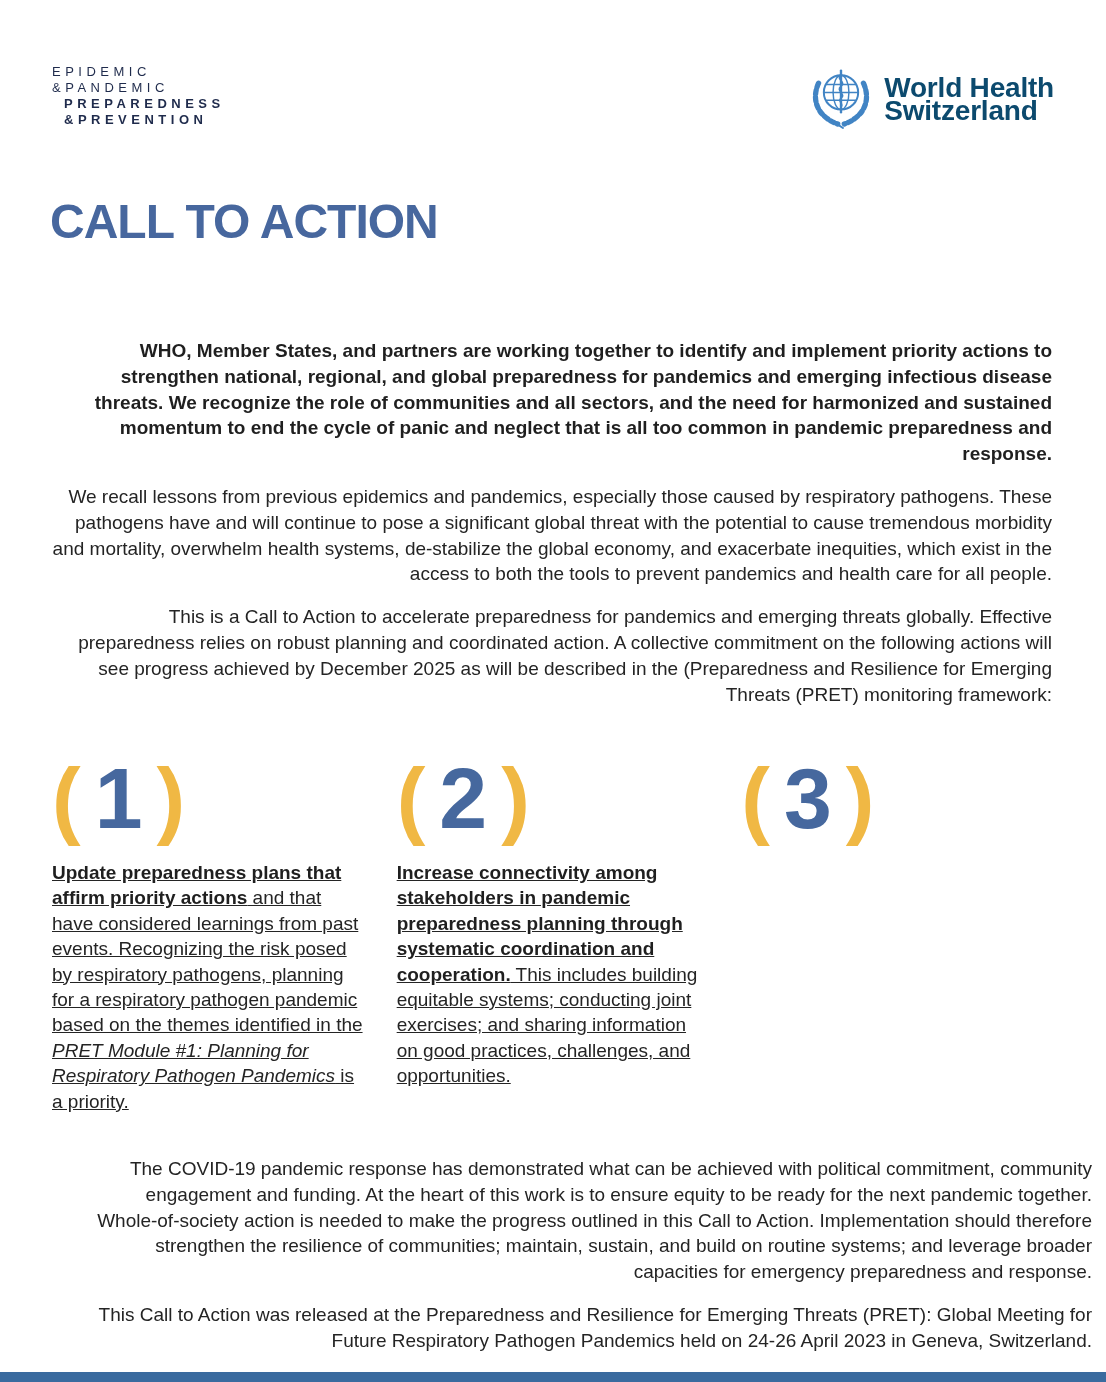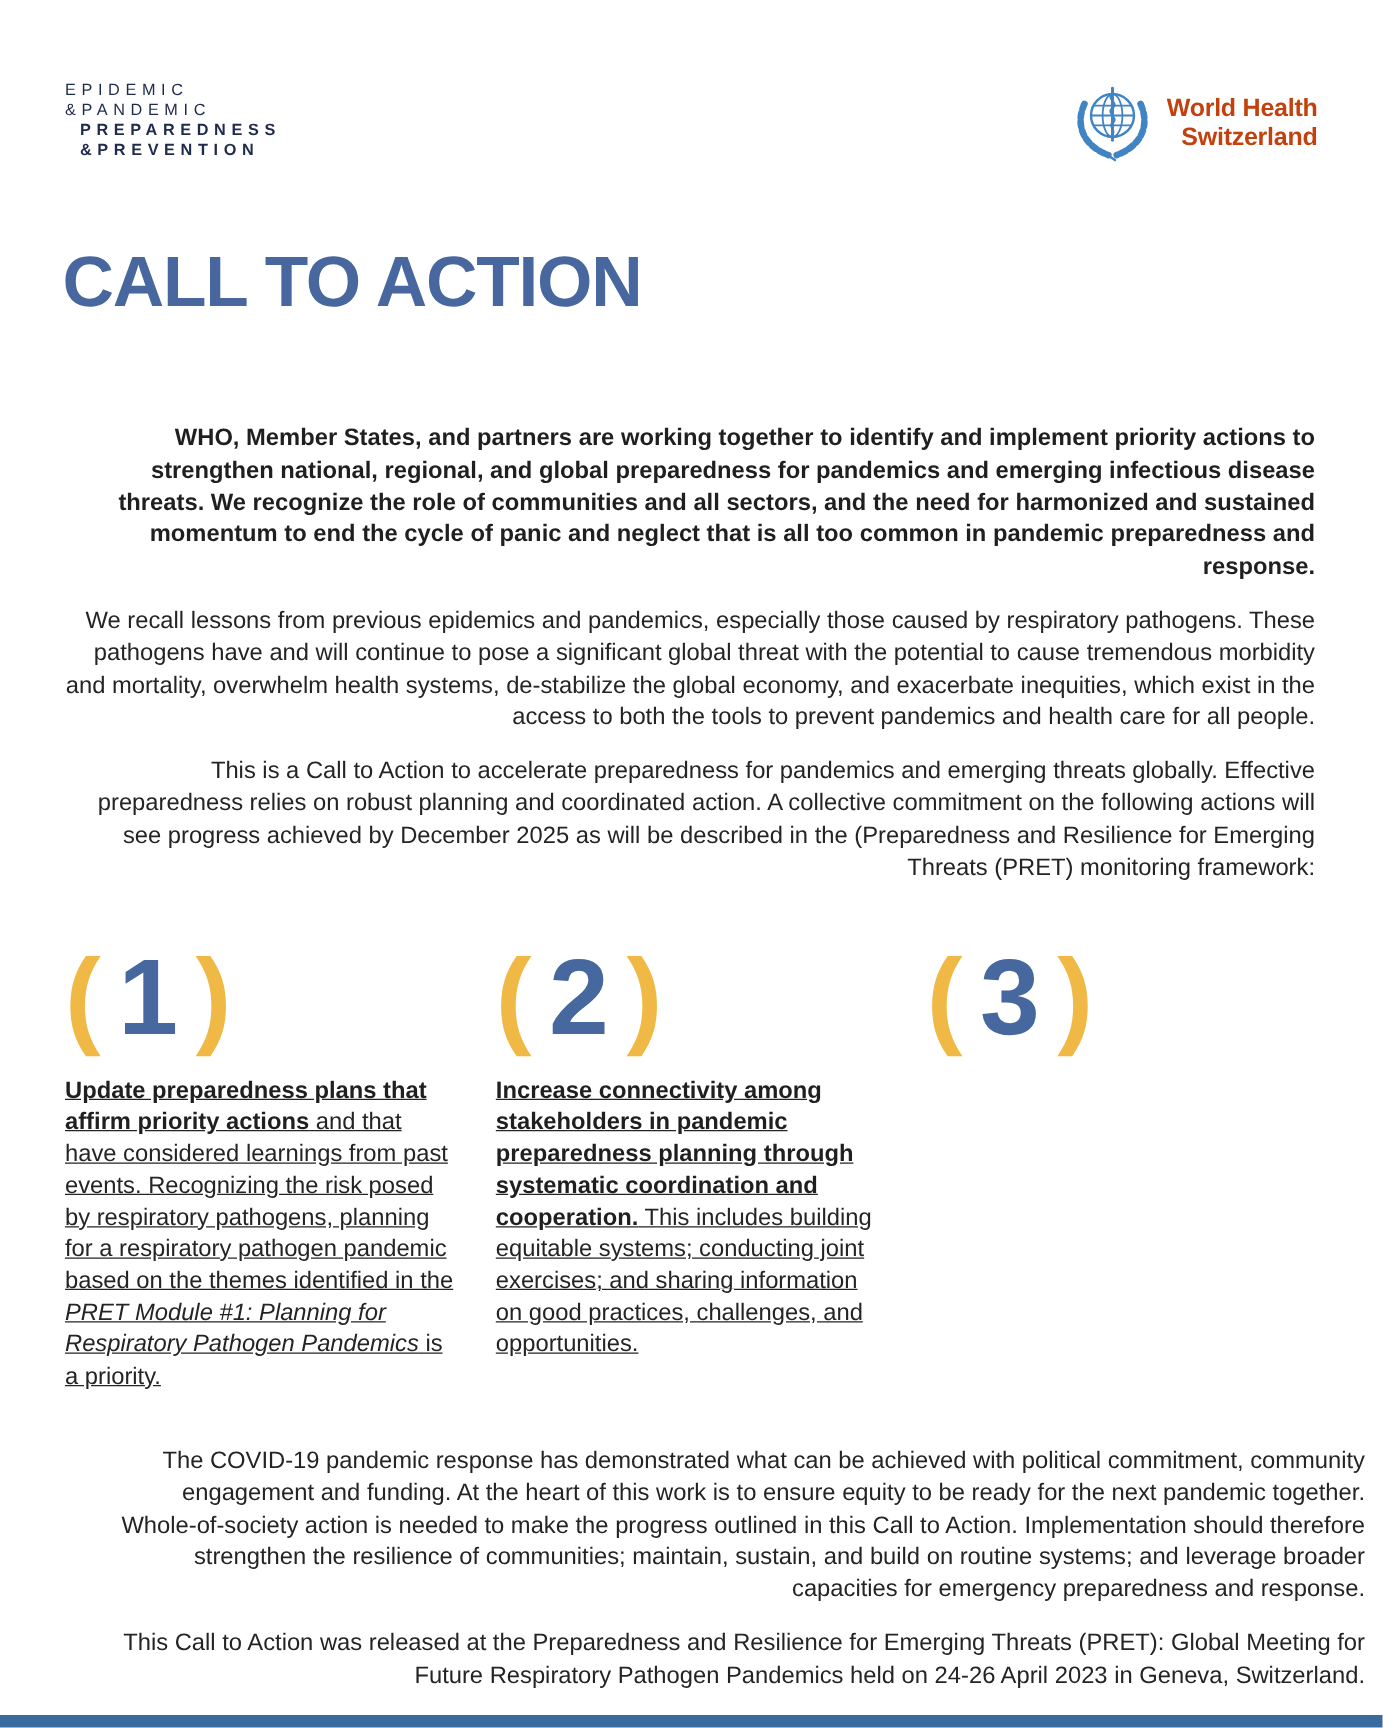--- a/index.html
+++ b/index.html
@@ -16,26 +16,26 @@
   
   .header {
     position:absolute; top:64px; left:52px; right:52px;
     display:flex; justify-content:space-between; align-items:flex-start;
   }
   .program-logo { color:#1F2B4C; font-size:13px; line-height:16px; letter-spacing:4.5px; }
   .program-logo .pl-bold { font-weight:700;padding-left:12px; }
 
   .who-logo { display:flex; align-items:center; gap:10px; margin-top:2px; }
   .who-emblem { width:66px; height:66px; display:inline-block; }
-  .who-name { color:#c2410c; font-weight:700; font-size:20px; line-height:23px; letter-spacing:-0.2px;text-align:right; }
+  .who-name { color:#0c4a6e; font-weight:700; font-size:28px; line-height:23px; letter-spacing:-0.2px; }
 
   
   .title {
     position:absolute; top:198px; left:50px; margin:0;
-    font-size:57px; font-weight:700; letter-spacing:-1px;
+    font-size:48px; font-weight:700; letter-spacing:-1px;
     color:#47679E; line-height:1;
   }
 
   
   .intro { position:absolute; top:338px; left:52px; width:1000px; }
   .para { margin:0 0 17px 0; font-size:19px; line-height:25.8px; color:#242424;text-align:right; }
   .para.bold { font-weight:700; color:#1f1f1f; }
 
   
   .actions {

